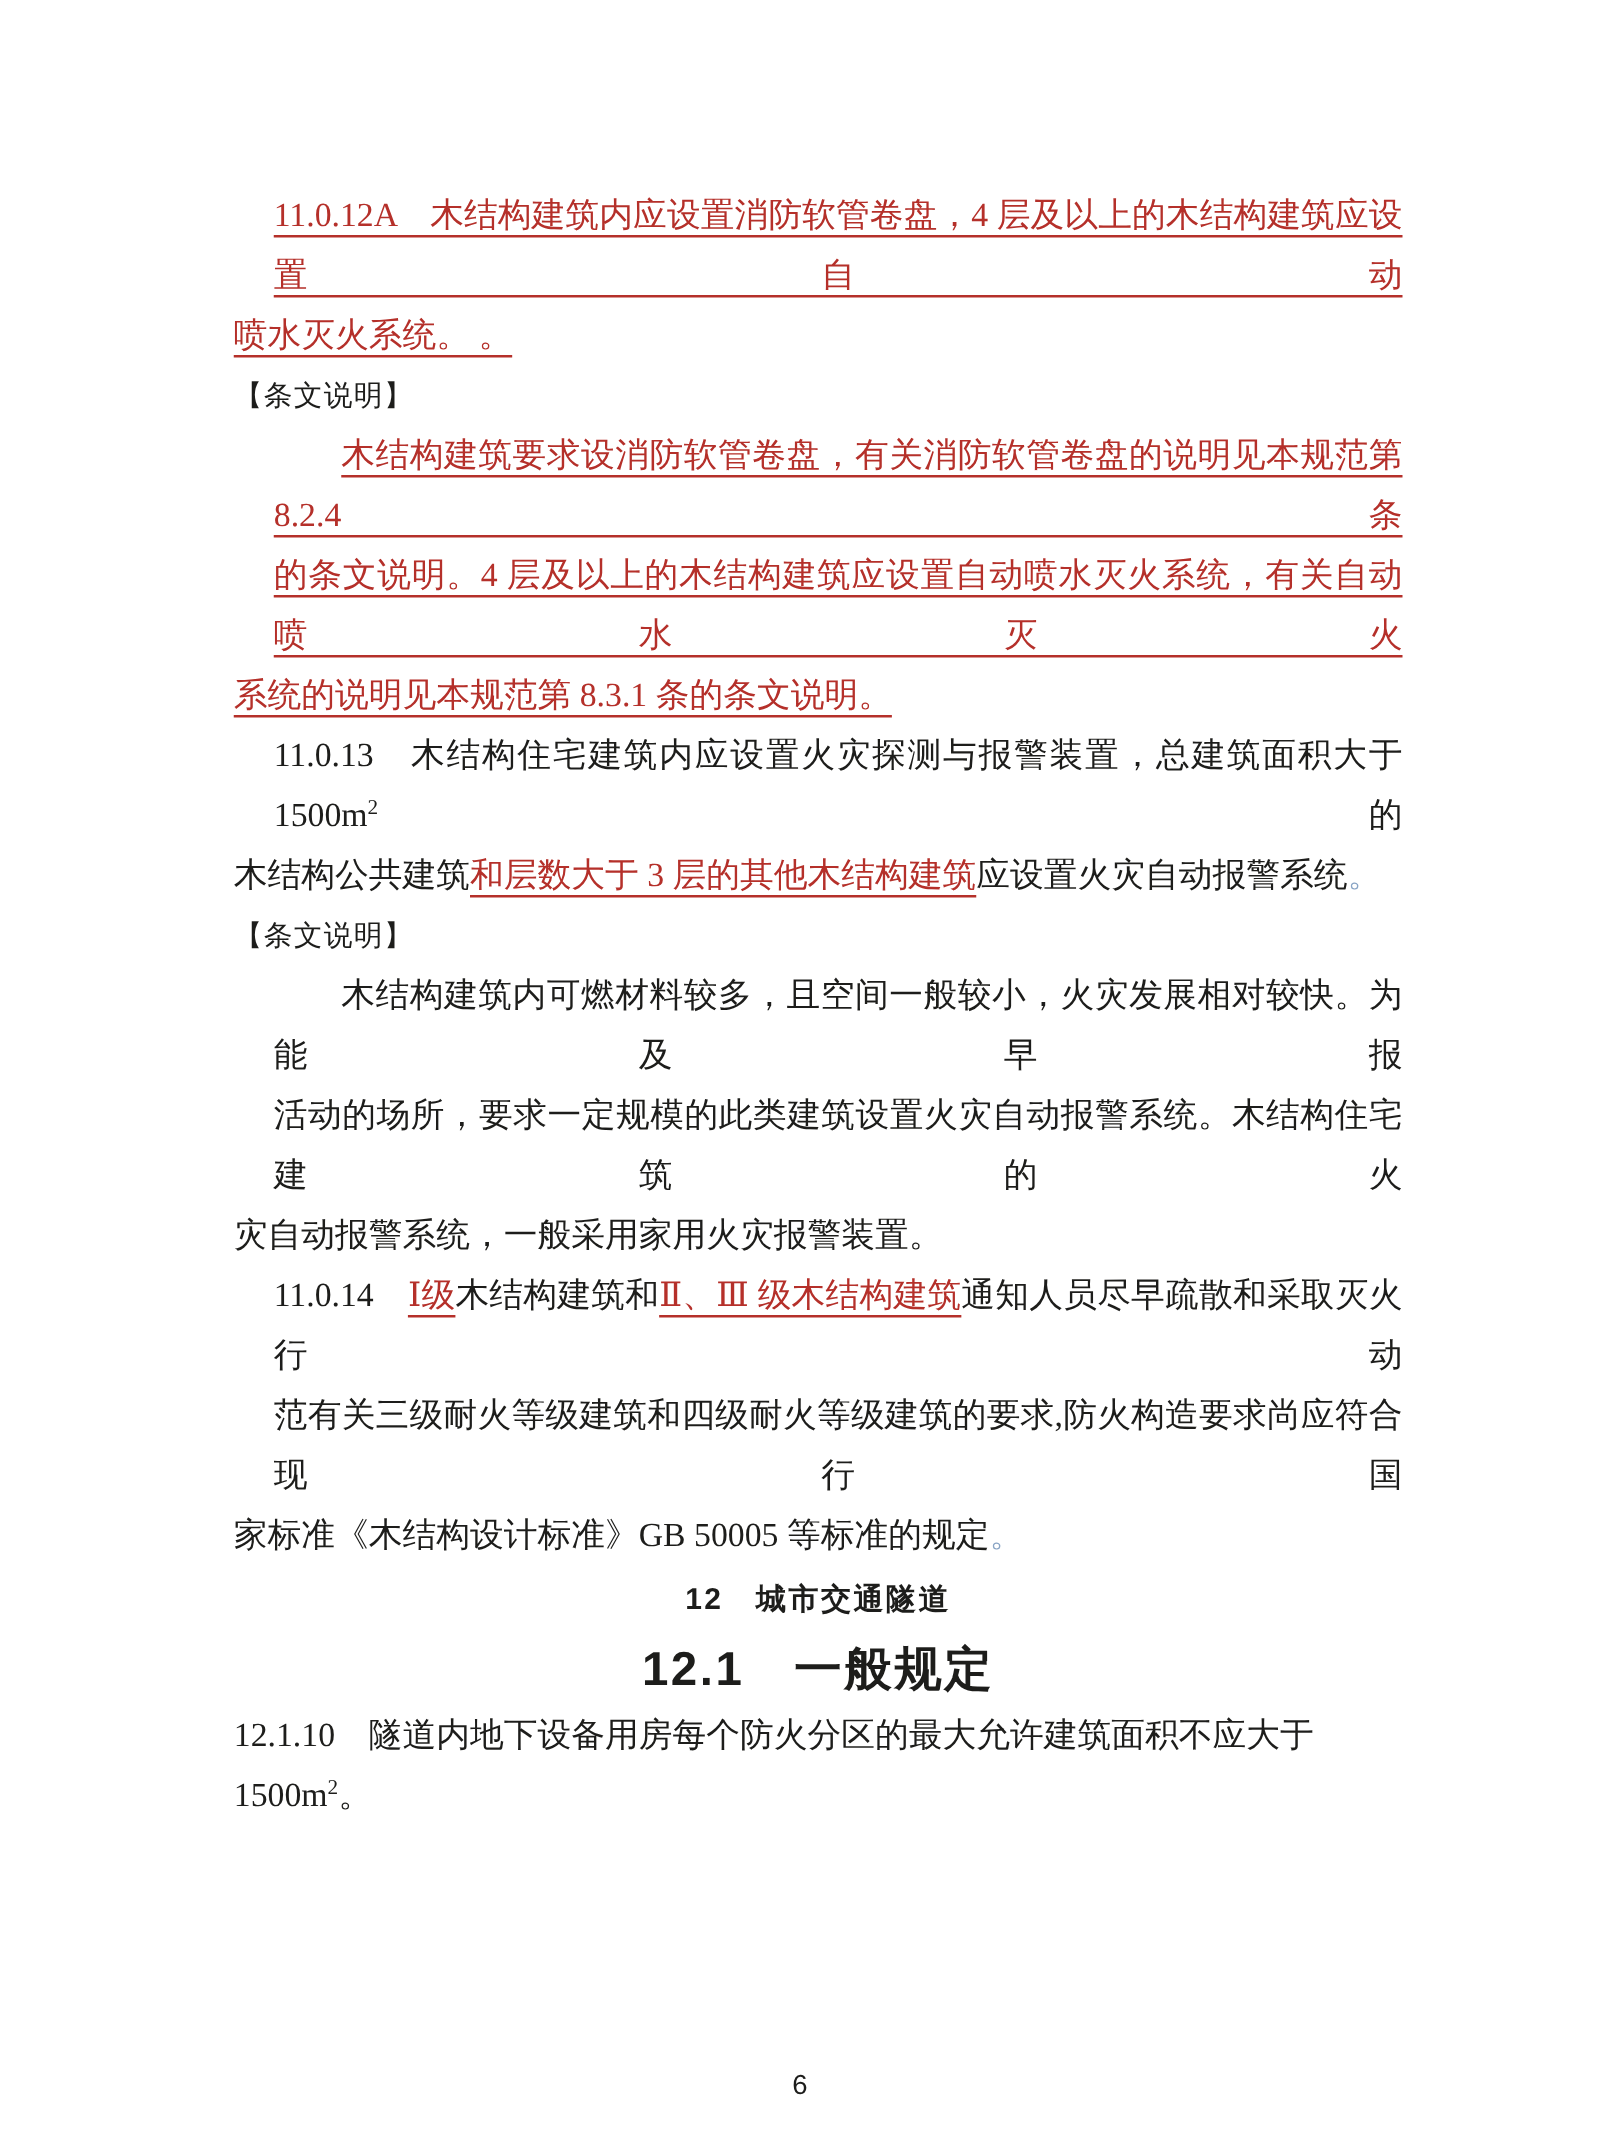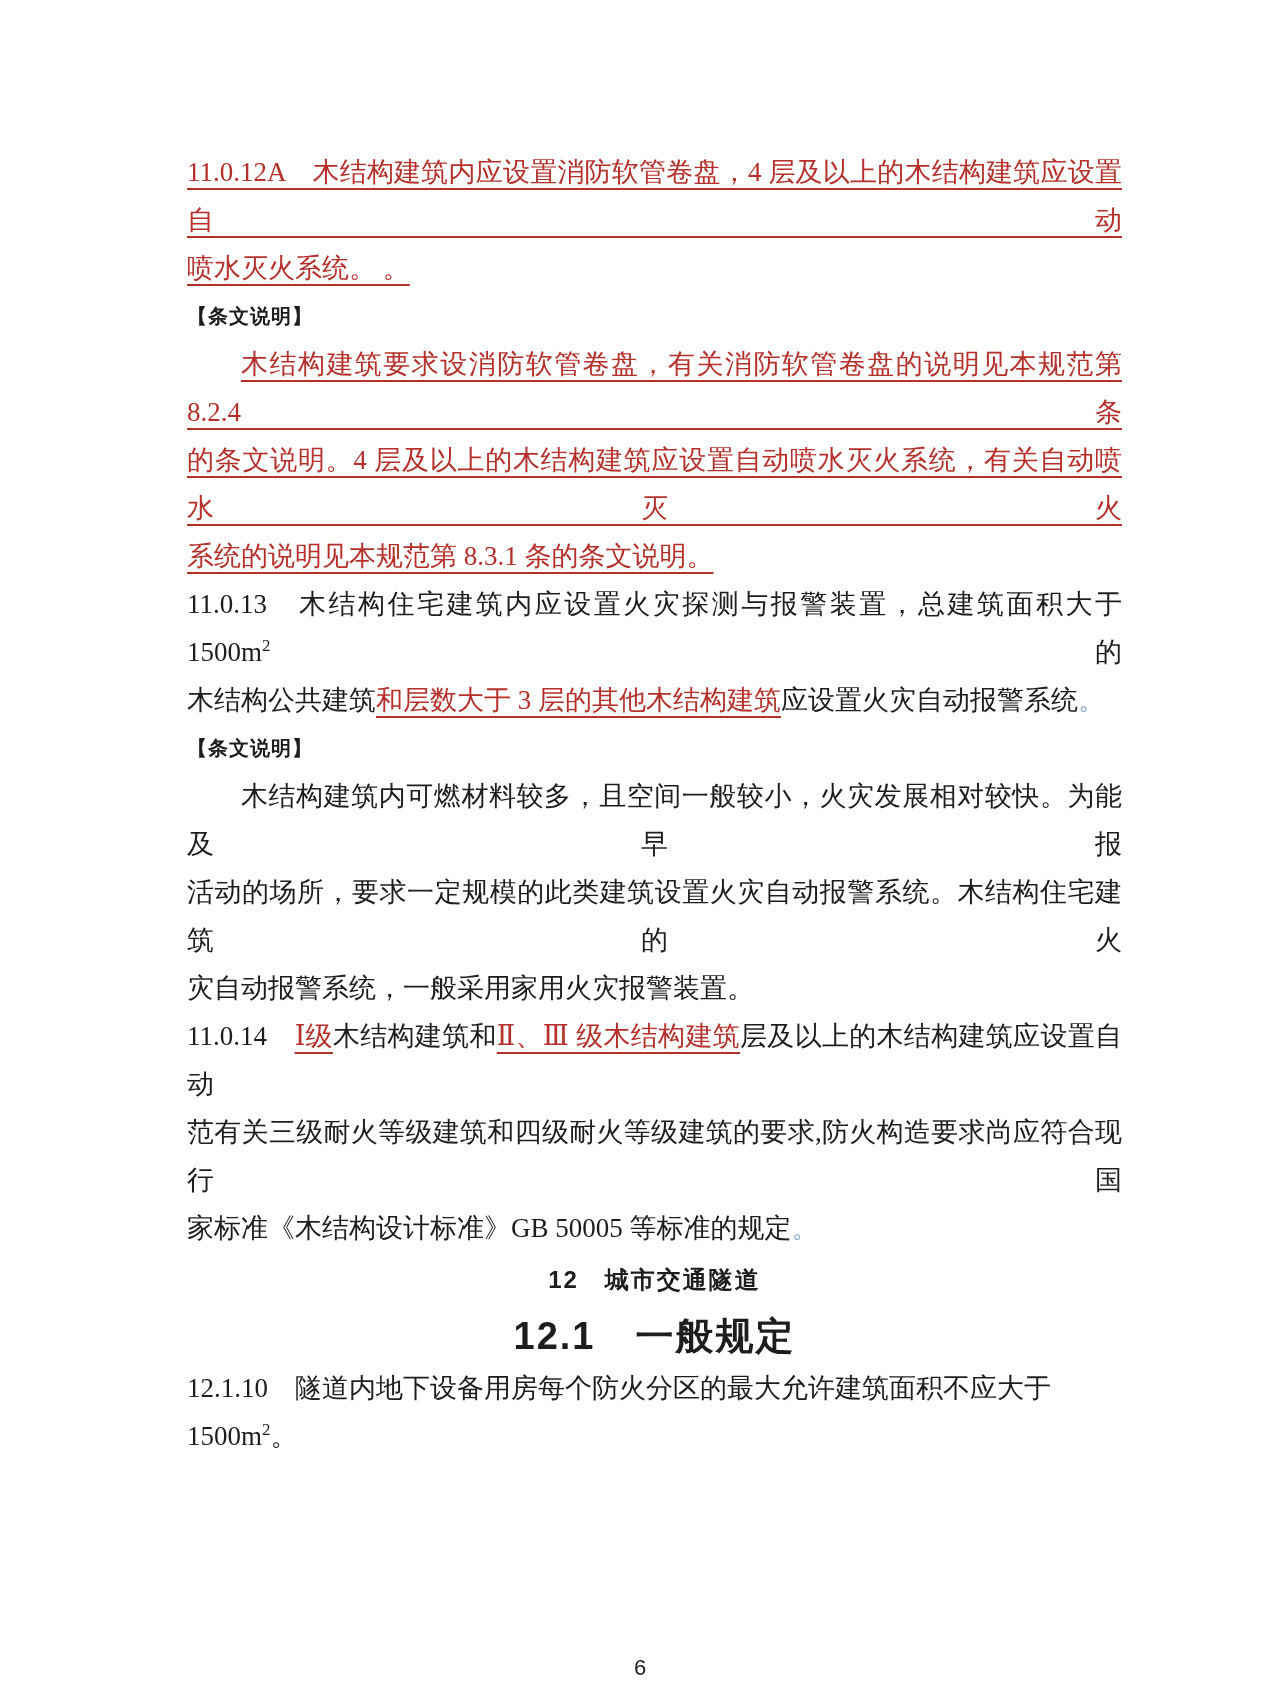--- a/index.html
+++ b/index.html
@@ -9,26 +9,26 @@
     -webkit-font-smoothing:antialiased;
   }
   .doc{
     position:absolute;left:187px;top:148px;width:935px;
   }
   .line{
     font-size:27px;line-height:48px;color:#1d1d1b;
     text-align:left;white-space:normal;
   }
   .line.fill{
-    text-align:justify;text-align-last:justify;
+    text-align:justify;text-align-last:justify;margin-left:32px;
   }
   .line.indent{text-indent:54px;}
   .line.label{
     font-family:"Liberation Sans","DejaVu Sans",sans-serif;
-    font-weight:bold;font-size:20px;letter-spacing:1px;
+    font-weight:normal;font-size:23px;letter-spacing:1px;
   }
   .line.heading-1{
     font-family:"Liberation Sans","DejaVu Sans",sans-serif;
     font-weight:bold;font-size:24px;line-height:56px;
     text-align:center;text-align-last:center;letter-spacing:2px;
   }
   .line.heading-2{
     font-family:"Liberation Sans","DejaVu Sans",sans-serif;
     font-weight:bold;font-size:38px;line-height:56px;
     text-align:center;text-align-last:center;letter-spacing:2px;
@@ -59,21 +59,21 @@
       <div class="line label"><span class="seg-k">【条文说明】</span></div>
       <div class="line  fill indent"><span class="seg-ru">木结构建筑要求设消防软管卷盘，有关消防软管卷盘的说明见本规范第 8.2.4 条</span></div>
       <div class="line  fill"><span class="seg-ru">的条文说明。4 层及以上的木结构建筑应设置自动喷水灭火系统，有关自动喷水灭火</span></div>
       <div class="line "><span class="seg-ru">系统的说明见本规范第 8.3.1 条的条文说明。</span></div>
       <div class="line  fill"><span class="seg-k">11.0.13　木结构住宅建筑内应设置火灾探测与报警装置，总建筑面积大于 1500m</span><span class="seg-k"><sup>2</sup></span><span class="seg-k"> 的</span></div>
       <div class="line "><span class="seg-k">木结构公共建筑</span><span class="seg-ru">和层数大于 3 层的其他木结构建筑</span><span class="seg-k">应设置火灾自动报警系统</span><span class="seg-pb">。</span></div>
       <div class="line label"><span class="seg-k">【条文说明】</span></div>
       <div class="line  fill indent"><span class="seg-k">木结构建筑内可燃材料较多，且空间一般较小，火灾发展相对较快。为能及早报</span></div>
       <div class="line  fill"><span class="seg-k">活动的场所，要求一定规模的此类建筑设置火灾自动报警系统。木结构住宅建筑的火</span></div>
       <div class="line "><span class="seg-k">灾自动报警系统，一般采用家用火灾报警装置。</span></div>
-      <div class="line  fill"><span class="seg-k">11.0.14　</span><span class="seg-ru">Ⅰ级</span><span class="seg-k">木结构建筑和</span><span class="seg-ru">Ⅱ、Ⅲ 级木结构建筑</span><span class="seg-k">层及以上的木结构建筑应设置自动</span></div>
+      <div class="line  fill"><span class="seg-k">11.0.14　</span><span class="seg-ru">Ⅰ级</span><span class="seg-k">木结构建筑和</span><span class="seg-ru">Ⅱ、Ⅲ 级木结构建筑</span><span class="seg-k">通知人员尽早疏散和采取灭火行动</span></div>
       <div class="line  fill"><span class="seg-k">范有关三级耐火等级建筑和四级耐火等级建筑的要求,防火构造要求尚应符合现行国</span></div>
       <div class="line "><span class="seg-k">家标准《木结构设计标准》GB 50005 等标准的规定</span><span class="seg-pb">。</span></div>
       <div class="line heading-1"><span class="seg-k">12　城市交通隧道</span></div>
       <div class="line heading-2"><span class="seg-k">12.1　一般规定</span></div>
       <div class="line "><span class="seg-k">12.1.10　隧道内地下设备用房每个防火分区的最大允许建筑面积不应大于 1500m</span><span class="seg-k"><sup>2</sup></span><span class="seg-k">。</span></div>
       <div class="line "></div>
     </main>
   <div class="footer">6</div>
 </div>
 

